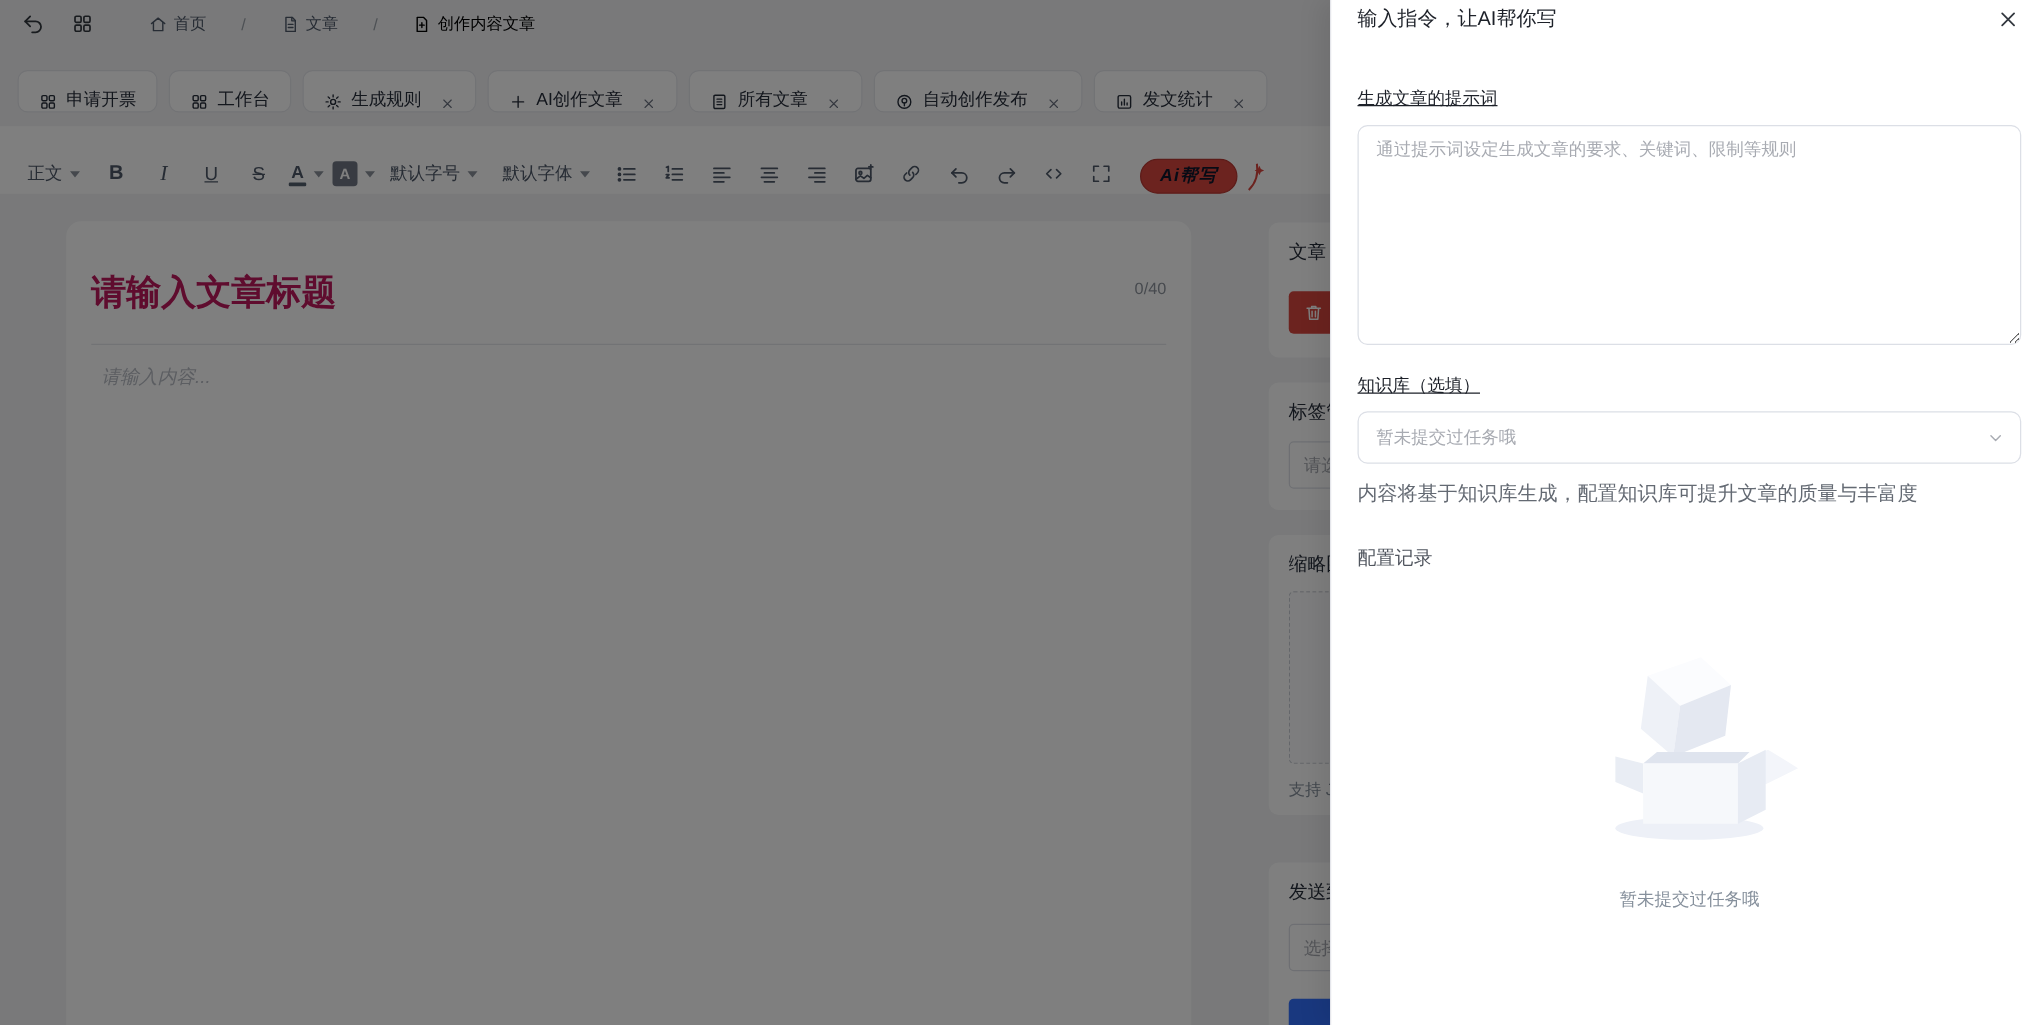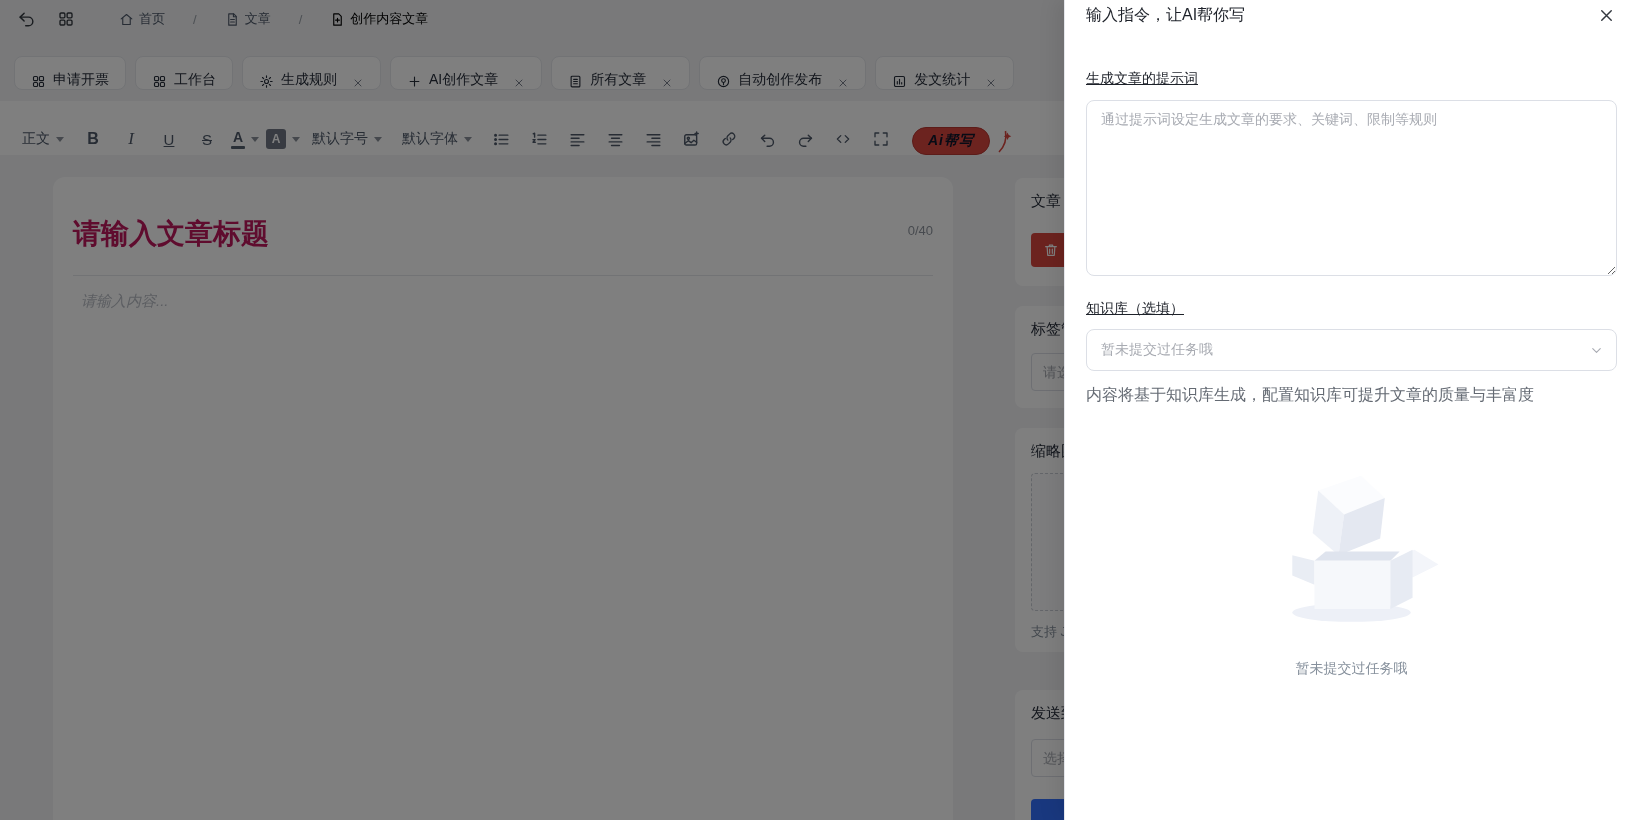--- a/index.html
+++ b/index.html
@@ -455,20 +455,21 @@
 
       <div class="field-label kb-label">知识库（选填）</div>
       <div class="select-box">
         <span class="select-ph">暂未提交过任务哦</span>
         <svg class="ic select-chev" width="15" height="15" viewBox="0 0 24 24" stroke-width="1.6">
             <use href="#i-chev"></use>
           </svg>
       </div>
       <div class="kb-help">内容将基于知识库生成，配置知识库可提升文章的质量与丰富度</div>
 
+      <div class="records-title">配置记录</div>
 
       <div class="empty-wrap">
         <svg width="185" height="168" viewBox="0 0 200 180">
           <ellipse cx="100" cy="162" rx="64" ry="10" fill="#edf0f7"></ellipse>
 
           <polygon points="64,30 110,14 136,38 92,56" fill="#fbfcfe"></polygon>
           <polygon points="64,30 92,56 86,100 58,76" fill="#eef1f7"></polygon>
           <polygon points="92,56 136,38 131,82 86,100" fill="#e4e8f1"></polygon>
 
           <polygon points="60,106 142,106 152,96 72,96" fill="#dfe4ee"></polygon>

